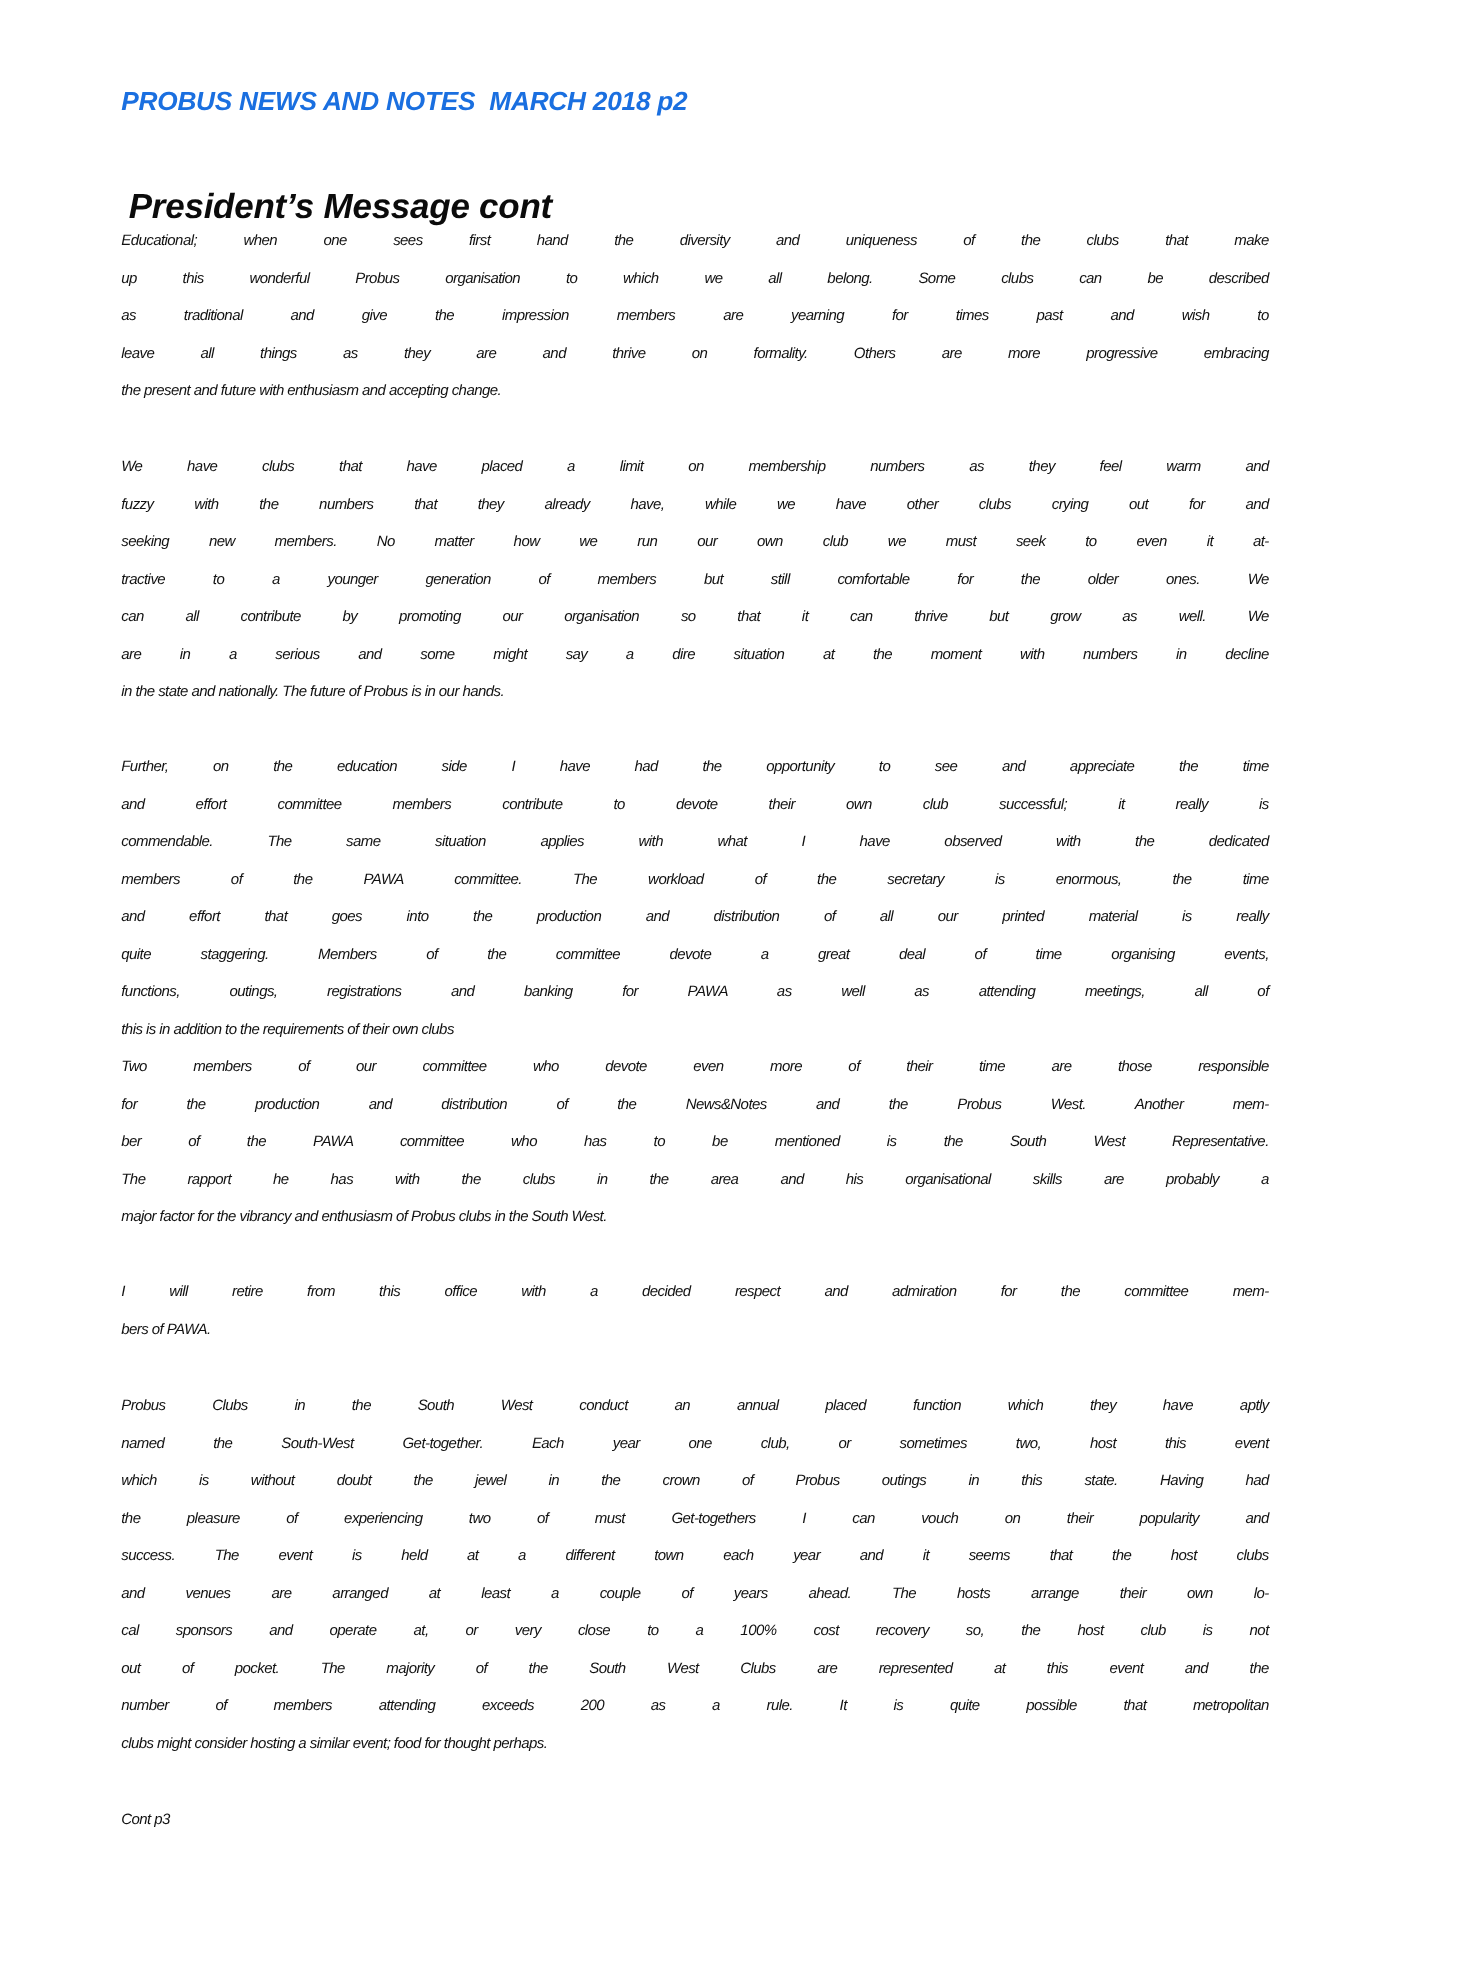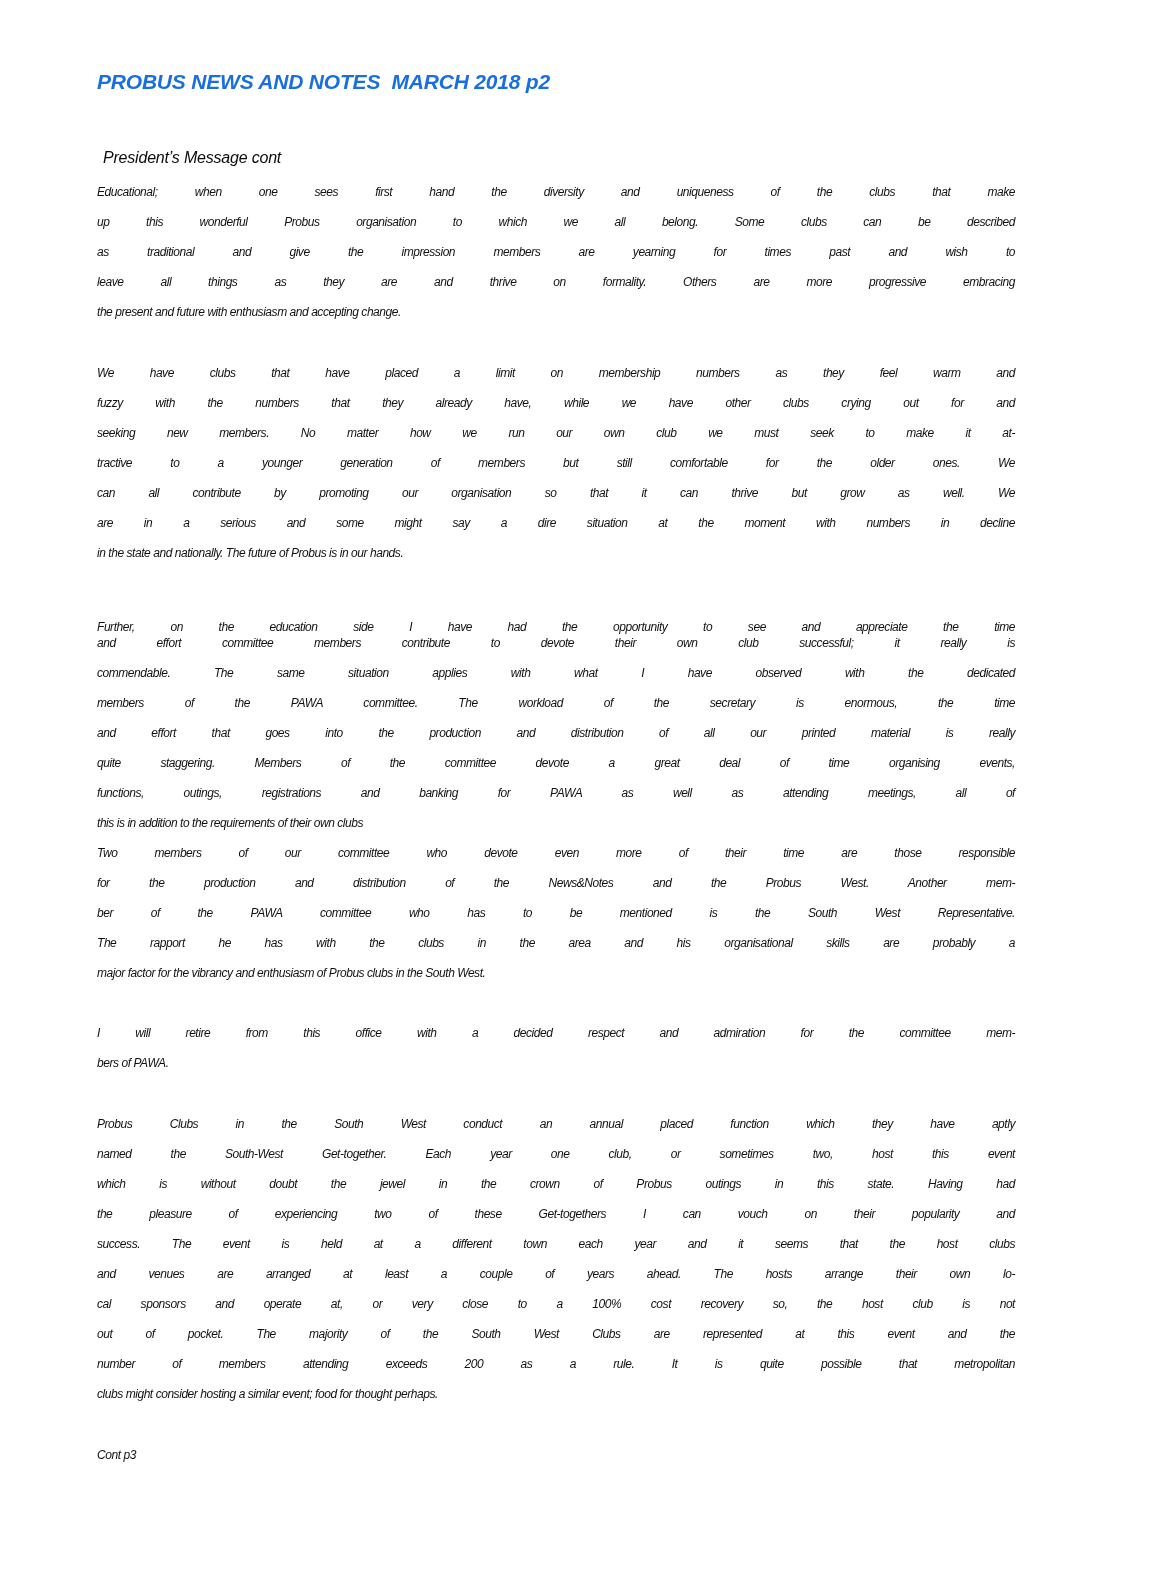--- a/index.html
+++ b/index.html
@@ -30,22 +30,22 @@
       font-weight: bold;
       font-style: italic;
       color: #1a6fe0;
       white-space: pre;
       letter-spacing: -0.2px;
     }
     .section-heading {
       position: absolute;
       left: 103px;
       top: 149px;
-      font-size: 16px;
-      font-weight: normal;
+      font-size: 28px;
+      font-weight: bold;
       font-style: italic;
       color: #0b0b0b;
       letter-spacing: -0.2px;
     }
     .line {
       position: absolute;
       left: 97px;
       width: 918px;
       font-size: 12px;
       font-style: italic;
@@ -75,29 +75,29 @@
     <div class="line" style="top:180px">Educational;  when one sees first hand the diversity and uniqueness of the clubs that make</div>
     <div class="line" style="top:210px">up this wonderful Probus organisation to which we all belong.  Some clubs can be described</div>
     <div class="line" style="top:240px">as traditional and give the impression members are yearning for times past and wish to</div>
     <div class="line" style="top:270px">leave all things as they are and thrive on formality. Others are more progressive embracing</div>
     <div class="line last" style="top:300px">the present and future with enthusiasm and accepting change.</div>
   </div>
 
   <div>
     <div class="line" style="top:361px">We have clubs that have placed  a limit on membership numbers as they feel warm and</div>
     <div class="line" style="top:391px">fuzzy with the numbers that they already have, while we have other clubs crying out for and</div>
-    <div class="line" style="top:421px">seeking new members.  No matter how we run our own club we must seek to make it at-</div>
+    <div class="line" style="top:421px">seeking new members.  No matter how we run our own club we must seek to even it at-</div>
     <div class="line" style="top:451px">tractive to a younger generation of members but still comfortable for the older ones.  We</div>
     <div class="line" style="top:481px">can all contribute by promoting our organisation so that it can thrive but grow as well.  We</div>
     <div class="line" style="top:511px">are in a serious and  some might say a dire situation at the moment with numbers in decline</div>
     <div class="line last" style="top:541px">in the state and nationally.  The future of Probus is in our hands.</div>
   </div>
 
   <div>
-    <div class="line" style="top:615px">Further, on the education side I have had the opportunity to see and appreciate the time</div>
+    <div class="line" style="top:601px">Further, on the education side I have had the opportunity to see and appreciate the time</div>
     <div class="line" style="top:631px">and effort committee members contribute to devote their own club successful; it really is</div>
     <div class="line" style="top:661px">commendable.  The same situation applies with what I have observed with the dedicated</div>
     <div class="line" style="top:691px">members of the PAWA committee.  The workload of the secretary is enormous, the time</div>
     <div class="line" style="top:721px">and effort that goes into the production and distribution of all our printed material is really</div>
     <div class="line" style="top:751px">quite staggering.  Members of the committee devote a great deal of time organising events,</div>
     <div class="line" style="top:781px">functions, outings, registrations and banking for PAWA as well as attending meetings,  all of</div>
     <div class="line last" style="top:811px">this is  in addition to the requirements of their own clubs</div>
     <div class="line" style="top:841px">Two members of our committee who devote even more of their time are those responsible</div>
     <div class="line" style="top:871px">for the production and distribution of the News&amp;Notes and the Probus West. Another mem-</div>
     <div class="line" style="top:901px">ber of the PAWA committee who has to be mentioned is the South West Representative.</div>
@@ -107,21 +107,21 @@
 
   <div>
     <div class="line" style="top:1021px">I will retire from this office with a decided respect and admiration for the committee mem-</div>
     <div class="line last" style="top:1051px">bers of PAWA.</div>
   </div>
 
   <div>
     <div class="line" style="top:1112px">Probus Clubs in the South West conduct an annual placed function which they have aptly</div>
     <div class="line" style="top:1142px">named the South-West Get-together.  Each year one club, or sometimes two, host this event</div>
     <div class="line" style="top:1172px">which is without doubt the jewel in the crown of Probus outings in this state.  Having had</div>
-    <div class="line" style="top:1202px">the pleasure of experiencing  two of these Get-togethers I can vouch on their popularity and</div>
+    <div class="line" style="top:1202px">the pleasure of experiencing  two of must Get-togethers I can vouch on their popularity and</div>
     <div class="line" style="top:1232px">success.  The event is held at a different town each year and it seems  that the host clubs</div>
     <div class="line" style="top:1262px">and venues are arranged at least a couple of years ahead.  The hosts arrange their own lo-</div>
     <div class="line" style="top:1292px">cal sponsors and operate at, or very close to a 100% cost recovery so, the host club is not</div>
     <div class="line" style="top:1322px">out of pocket.  The majority  of the South West Clubs are represented at this event and the</div>
     <div class="line" style="top:1352px">number of members attending exceeds 200 as a rule.  It is quite possible that metropolitan</div>
     <div class="line last" style="top:1382px">clubs might consider hosting a similar event; food for thought perhaps.</div>
   </div>
 
   <div class="line last" style="top:1443px">Cont p3</div>
 

